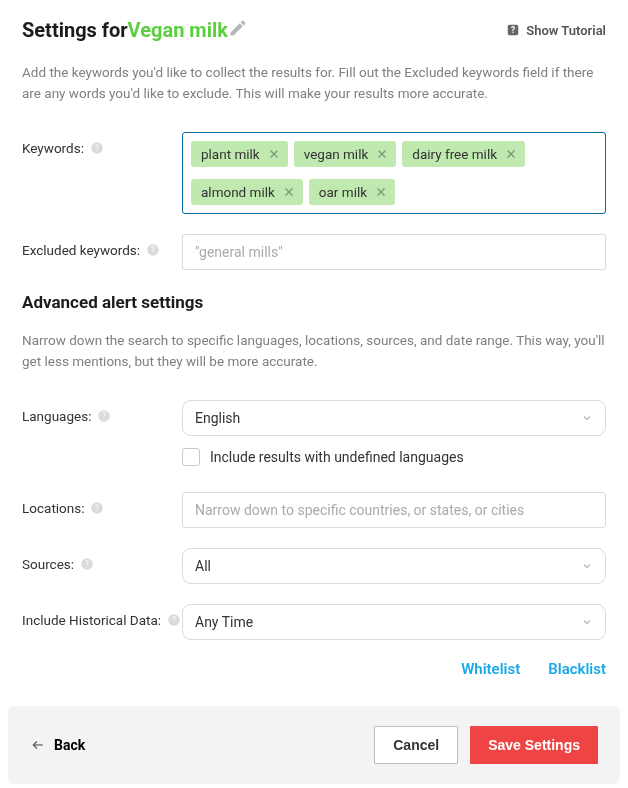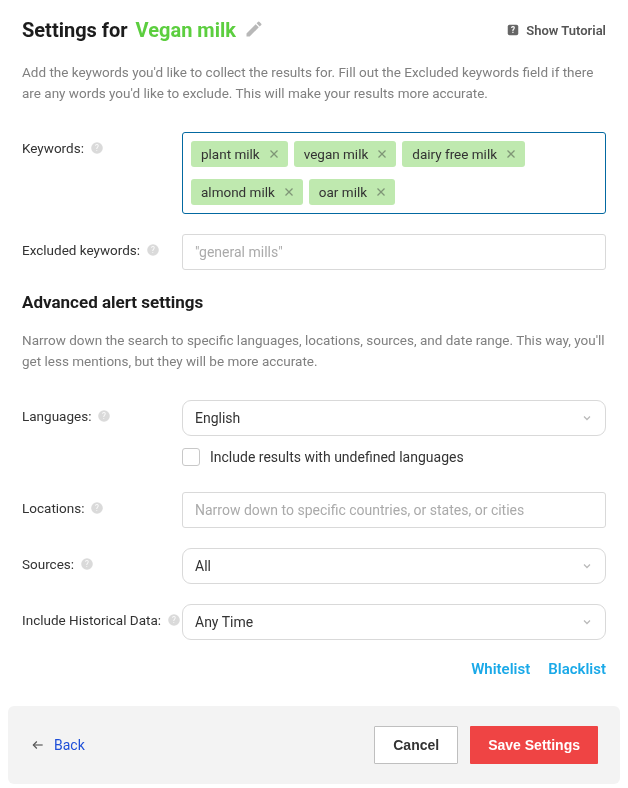--- a/index.html
+++ b/index.html
@@ -10,21 +10,21 @@
       background: #fff;
       width: 628px;
     }
     .container { padding: 18px 22px 10px 22px; }
     .header {
       display: flex;
       justify-content: space-between;
       align-items: center;
       margin-bottom: 20px;
     }
-    .title-wrap { display: flex; align-items: center; gap: 8px; }
+    .title-wrap { display: flex; }
     .title-prefix { font-size: 20px; font-weight: 700; color: #1c1c1c; }
     .title-name { font-size: 20px; font-weight: 700; color: #5cce3f; }
     .pencil { width: 20px; height: 20px; cursor: pointer; }
     .tutorial-link {
       display: flex; align-items: center; gap: 6px;
       font-size: 13px; font-weight: 600; color: #555; cursor: pointer;
     }
     .tutorial-icon { width: 14px; height: 14px; }
     .description {
       color: #808080; font-size: 13.5px; line-height: 1.55;
@@ -77,32 +77,32 @@
       display: flex; align-items: center; gap: 10px;
       margin-top: 12px; font-size: 14px; color: #333;
       margin-left: 160px;
       margin-bottom: 26px;
     }
     .checkbox {
       width: 18px; height: 18px; border: 1px solid #c8c8c8; border-radius: 3px;
       cursor: pointer; background:#fff;
     }
     .link-row {
-      display: flex; justify-content: flex-end; gap: 18px;
+      display: flex; justify-content: flex-end; gap: 28px;
       margin-top: 18px; margin-bottom: 10px;
     }
     .link { color: #1aa9e8; font-size: 15px; font-weight: 600; cursor: pointer; }
     .footer {
       background: #f3f3f3; border-radius: 6px;
       padding: 20px 22px; margin: 8px;
       display: flex; justify-content: space-between; align-items: center;
     }
     .back-btn {
       display: flex; align-items: center; gap: 8px;
-      font-size: 14px; font-weight: 400; color: #1d4ed8; cursor: pointer;
+      font-size: 14px; font-weight: 700; color: #000000; cursor: pointer;
     }
     .back-arrow { width: 16px; height: 14px; }
     .footer-actions { display: flex; gap: 12px; }
     .btn {
       padding: 10px 18px; border-radius: 1px; font-size: 14px; font-weight: 600;
       cursor: pointer; border: none;
     }
     .btn-cancel { background: #fff; border: 1px solid #bfbfbf; color: #333; }
     .btn-save { background: #ef4444; color: #fff; }
     .form-row.tight { margin-bottom: 10px; }

